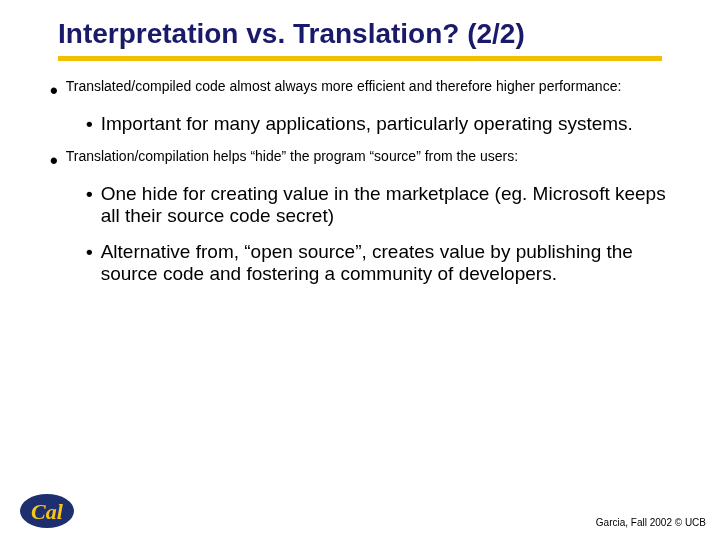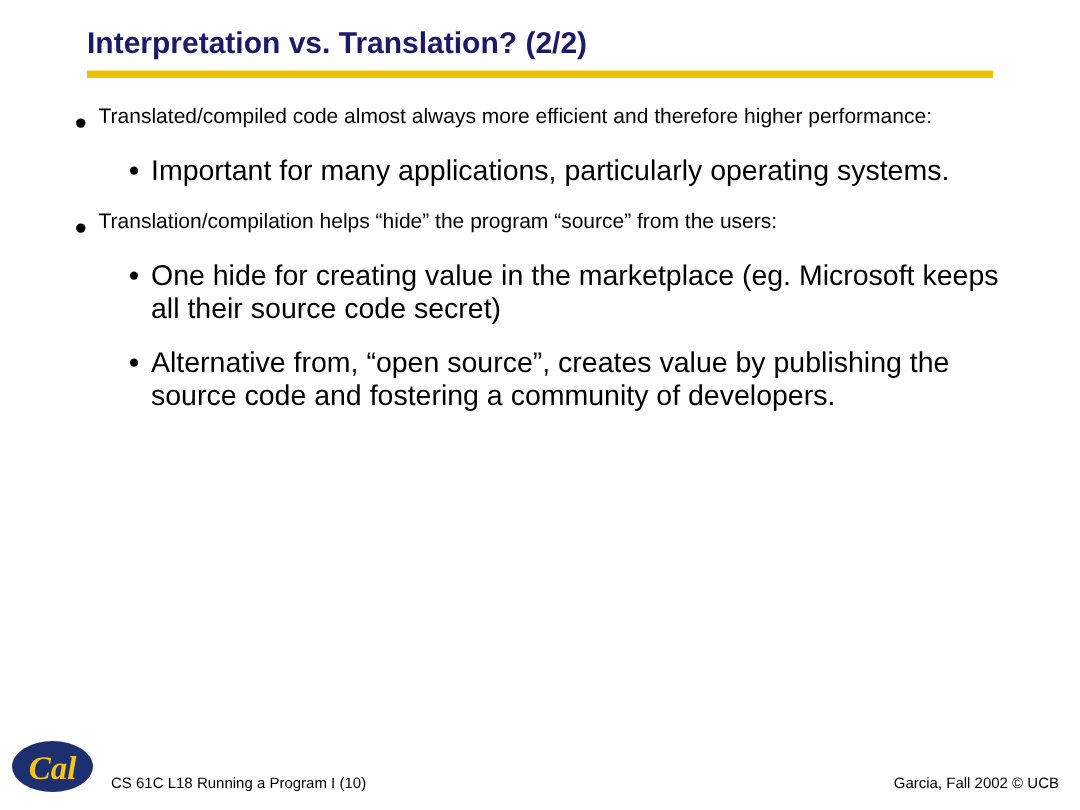--- a/index.html
+++ b/index.html
@@ -11,21 +11,21 @@
     position: relative;
     overflow: hidden;
   }
   .slide {
     width: 100%;
     height: 100%;
     padding: 18px 30px 0 30px;
     position: relative;
   }
   .title {
-    font-size: 20px;
+    font-size: 28px;
     font-weight: bold;
     color: #1a1a6a;
     padding: 0 28px 6px 28px;
   }
   .underline {
     height: 5px;
     background: #f0c000;
     margin: 0 28px 18px 28px;
   }
   .content {
@@ -64,21 +64,21 @@
     font-weight: normal;
     color: #000;
     line-height: 1.15;
   }
   .footer {
     position: absolute;
     bottom: 10px;
     left: 0;
     right: 0;
     width: 100%;
-    padding: 0 14px 0 6px;
+    padding: 0 14px 0 18px;
     display: flex;
     align-items: flex-end;
     justify-content: space-between;
   }
   .logo {
     width: 58px;
     height: 38px;
     position: relative;
   }
   .logo svg { width: 100%; height: 100%; }
@@ -132,17 +132,16 @@
 
   </div>
 
   <div class="footer">
     <div class="logo">
       <svg viewBox="0 0 58 38">
         <ellipse cx="29" cy="19" rx="27" ry="17" fill="#1d2f6f"></ellipse>
         <text x="29" y="27" font-family="Georgia, serif" font-style="italic" font-weight="bold" font-size="22" fill="#f5c518" text-anchor="middle">Cal</text>
       </svg>
     </div>
-    <div class="footer-left">CS 61C L18 Running a Program I (10)</div>
     <div class="footer-right">Garcia, Fall 2002 © UCB</div>
   </div>
 
 </div>
 
 </body></html>

